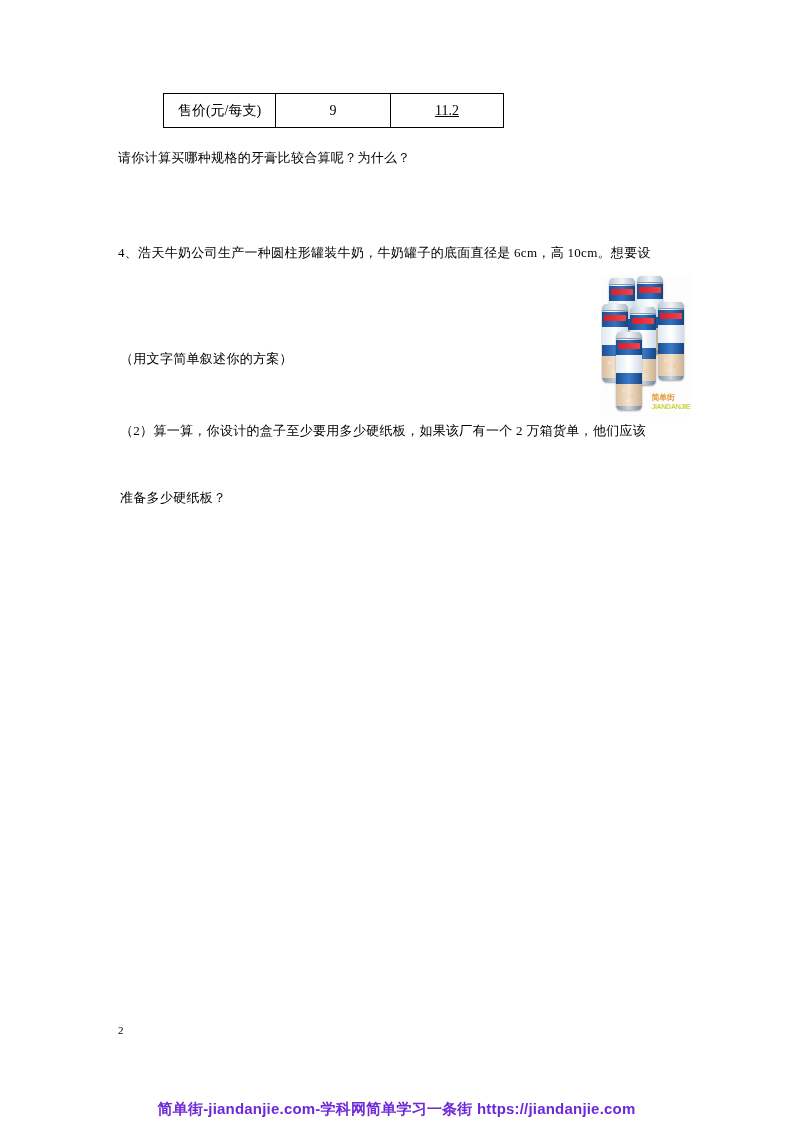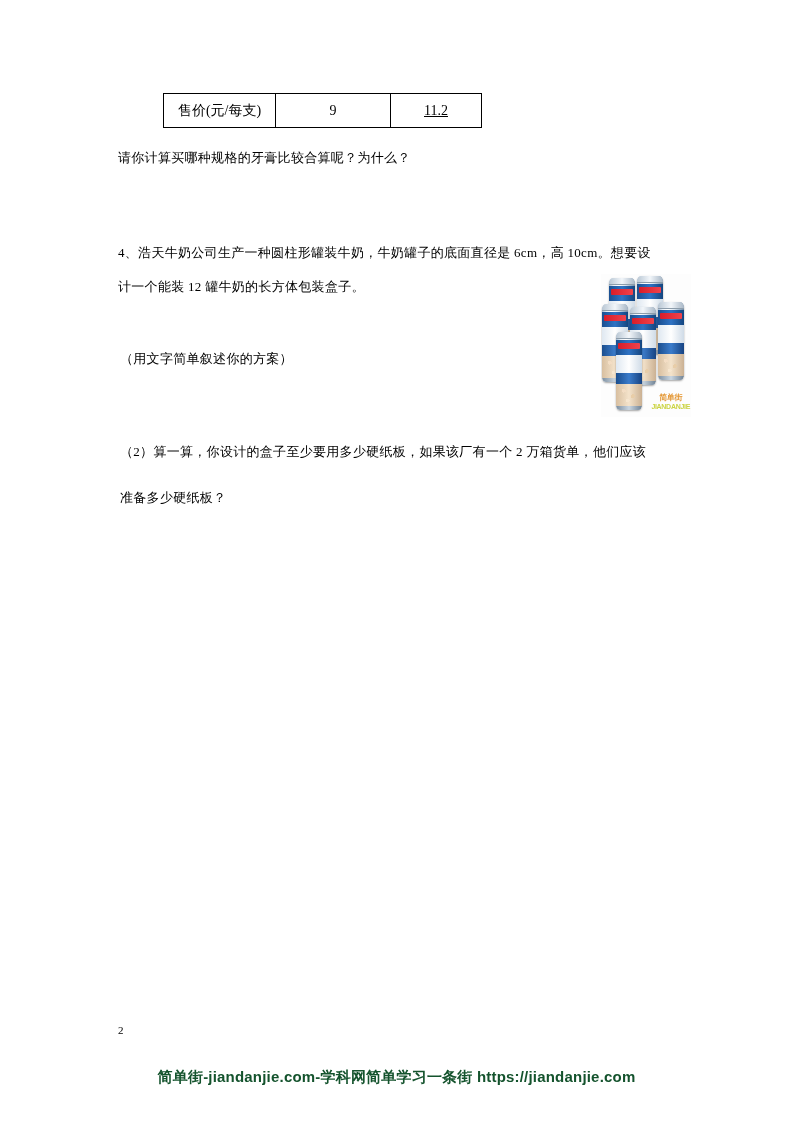--- a/index.html
+++ b/index.html
@@ -31,36 +31,36 @@
   table.price-table td {
     border: 1px solid #000;
     height: 34px;
     text-align: center;
     vertical-align: middle;
     font-size: 14px;
     font-family: "Liberation Serif", serif;
   }
   td.lbl { width: 112px; }
   td.v1  { width: 115px; font-family: "Liberation Serif", serif; }
-  td.v2  { width: 91px; font-family: "Liberation Serif", serif; text-decoration: underline; }
+  td.v2  { width: 113px; font-family: "Liberation Serif", serif; text-decoration: underline; }
 
   
   .ptext {
     position: absolute;
     font-size: 13px;
     line-height: 30px;
     letter-spacing: 0.3px;
     white-space: nowrap;
   }
   .q-ask   { left: 118px; top: 143px; }
   .q4-l1   { left: 118px; top: 238px; text-align: center; }
   .q4-l2   { left: 118px; top: 272px; }
   .q4-a    { left: 120px; top: 310px; }
   .q4-b    { left: 120px; top: 344px; text-align: center; }
-  .q4-c1   { left: 120px; top: 437px; }
+  .q4-c1   { left: 120px; top: 416px; }
   .q4-c2   { left: 120px; top: 483px; }
 
   
   .photo {
     position: absolute;
     left: 601px;
     top: 274px;
     width: 90px;
     height: 143px;
     overflow: hidden;
@@ -131,43 +131,43 @@
   .watermark-logo {
     position: absolute;
     right: 1px;
     bottom: 6px;
     font-size: 8px;
     color: #e8a33d;
     font-weight: bold;
     font-family: "Liberation Sans", sans-serif;
     letter-spacing: -0.3px;
     line-height: 9px;
-    text-align: center;
+    text-align: left;
     opacity: 0.95;
   }
   .watermark-logo .cn { color: #e3932c; }
   .watermark-logo .en { color: #c9d23a; font-size: 7px; }
 
   
   .page-number {
     position: absolute;
     left: 118px;
     top: 1024px;
     font-size: 11px;
     font-family: "Liberation Serif", serif;
   }
   .footer-wm {
     position: absolute;
     left: 0;
     right: 0;
-    top: 1068px;
+    top: 1100px;
     text-align: center;
     font-size: 15px;
     font-weight: bold;
-    color: #14532d;
+    color: #6d28d9;
     font-family: "Liberation Sans", sans-serif;
     letter-spacing: 0.2px;
   }
 </style>
 </head>
 <body>
 
 <div class="page">
 
   <div class="table-wrap">
@@ -178,21 +178,20 @@
         <td class="v1">9</td>
         <td class="v2">11.2</td>
       </tr>
     </tbody>
       </table>
   </div>
 
   <div class="ptext q-ask">请你计算买哪种规格的牙膏比较合算呢？为什么？</div>
 
   <div class="ptext q4-l1">4、浩天牛奶公司生产一种圆柱形罐装牛奶，牛奶罐子的底面直径是 6cm，高 10cm。想要设</div>
-  <div class="ptext q4-l2">计一个能装 12 罐牛奶的长方体包装盒子。</div>
   <div class="ptext q4-b">（用文字简单叙述你的方案）</div>
   <div class="ptext q4-c1">（2）算一算，你设计的盒子至少要用多少硬纸板，如果该厂有一个 2 万箱货单，他们应该</div>
   <div class="ptext q4-c2">准备多少硬纸板？</div>
 
   <div class="photo">
     <div class="bg"></div>
 
     <div class="can" style="left:8px;  top:4px;">
       <div class="top"></div>
       <div class="band-blue"></div>

